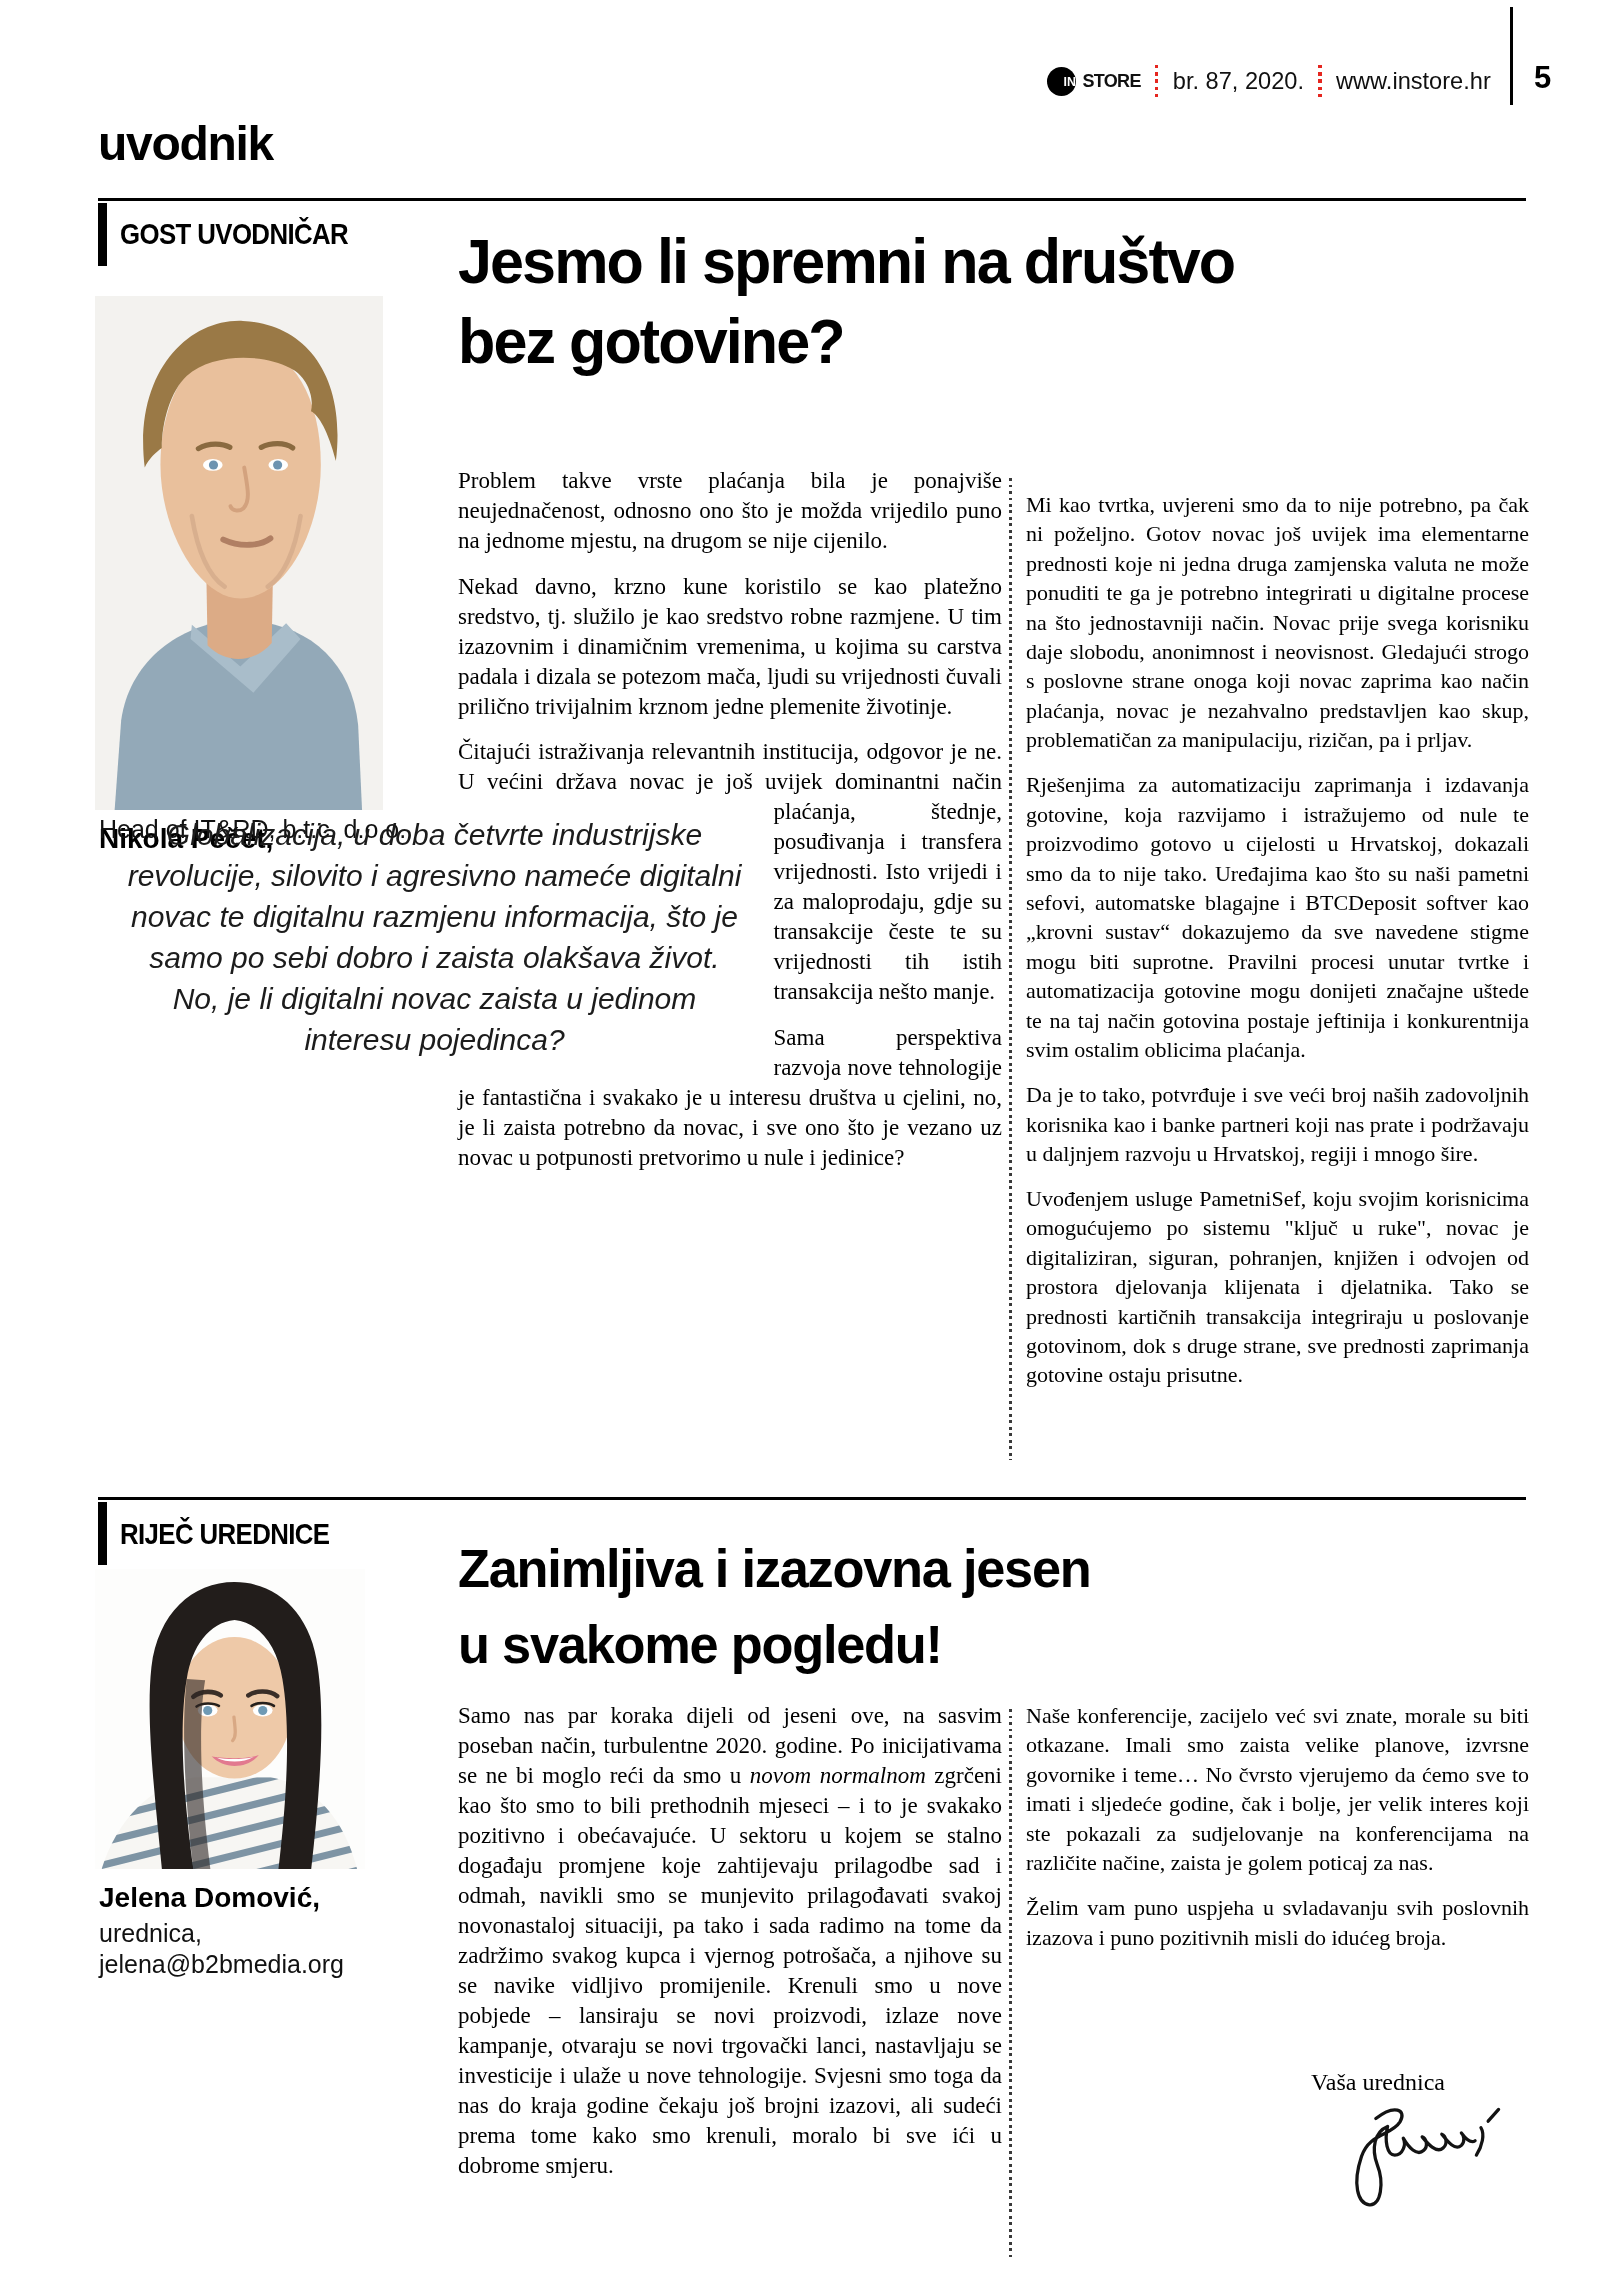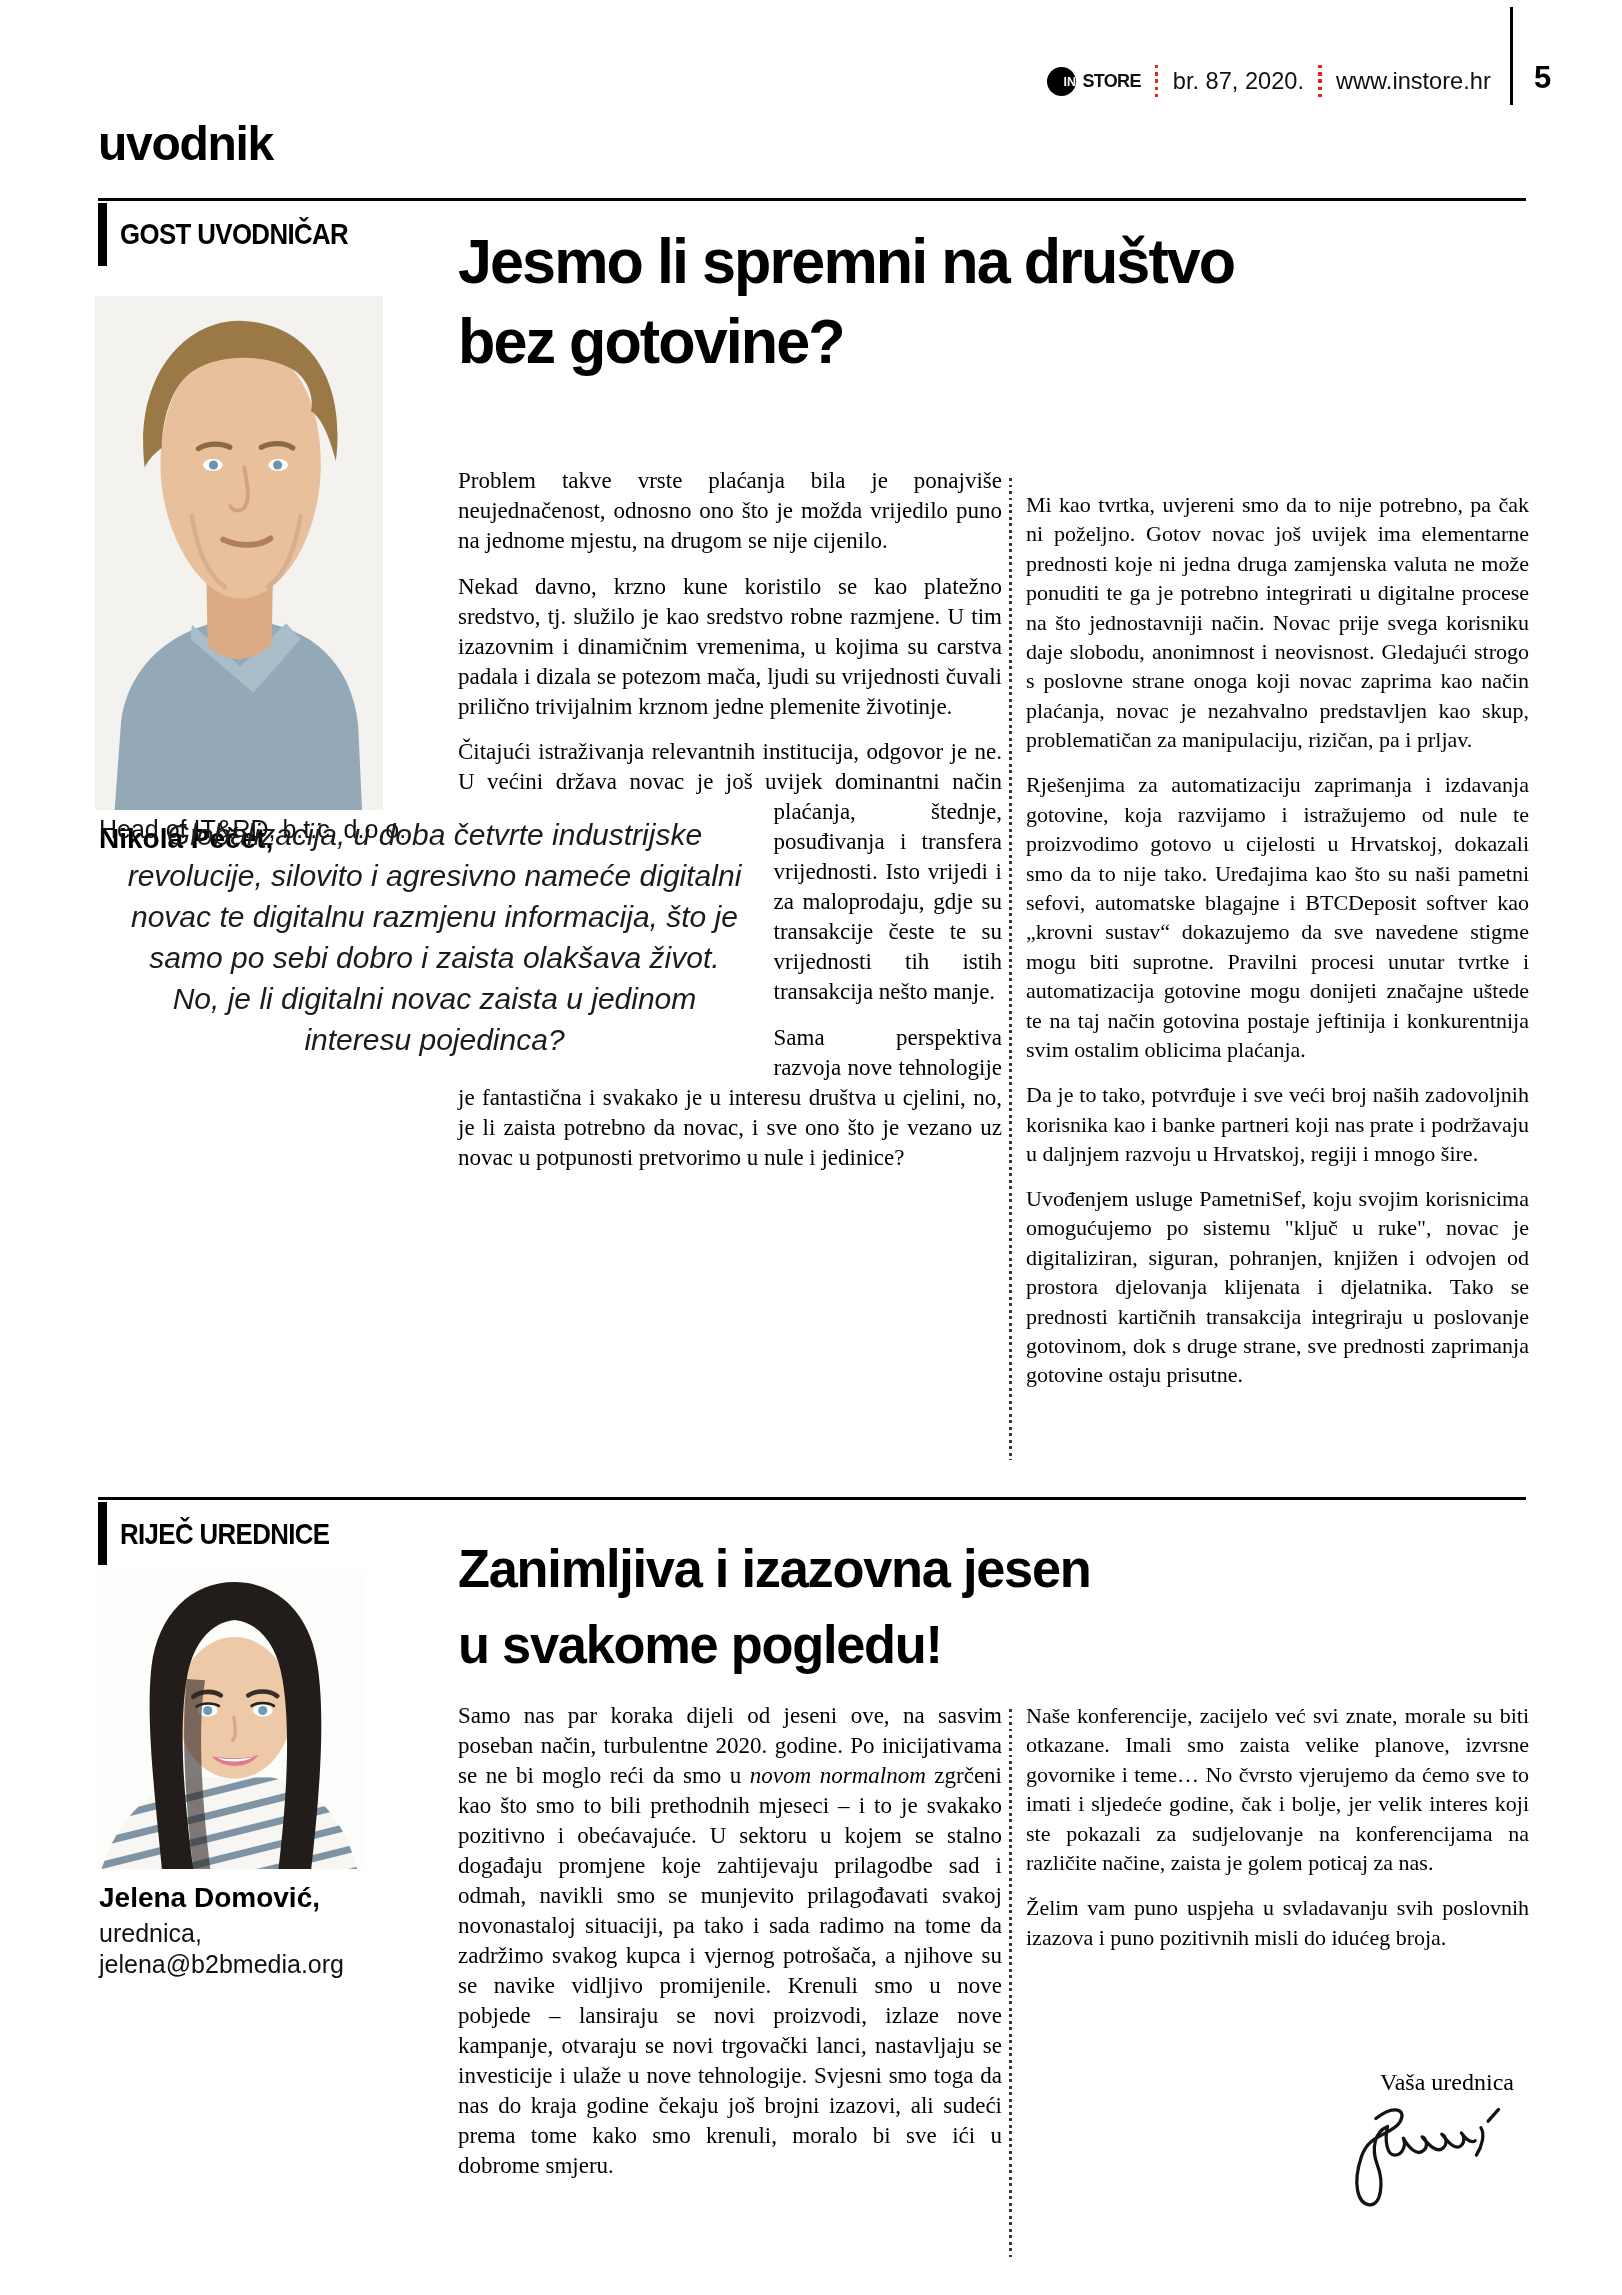--- a/index.html
+++ b/index.html
@@ -159,21 +159,21 @@
   <p><span>Samo nas par koraka dijeli od jeseni ove, na sasvim poseban način, turbulentne 2020. godine. Po inicijativama se ne bi moglo reći da smo u </span><em>novom normalnom</em><span> zgrčeni kao što smo to bili prethodnih mjeseci – i to je svakako pozitivno i obećavajuće. U sektoru u kojem se stalno događaju promjene koje zahtijevaju prilagodbe sad i odmah, navikli smo se munjevito prilagođavati svakoj novonastaloj situaciji, pa tako i sada radimo na tome da zadržimo svakog kupca i vjernog potrošača, a njihove su se navike vidljivo promijenile. Krenuli smo u nove pobjede – lansiraju se novi proizvodi, izlaze nove kampanje, otvaraju se novi trgovački lanci, nastavljaju se investicije i ulaže u nove tehnologije. Svjesni smo toga da nas do kraja godine čekaju još brojni izazovi, ali sudeći prema tome kako smo krenuli, moralo bi sve ići u dobrome smjeru.</span></p>
 </div>
 
 <div class="abs vdots" style="left:1009px;top:1709px;height:548px;"></div>
 
 <div class="abs col col-tight" style="left:1026px;top:1701px;width:503px;">
   <p>Naše konferencije, zacijelo već svi znate, morale su biti otkazane. Imali smo zaista velike planove, izvrsne govornike i teme… No čvrsto vjerujemo da ćemo sve to imati i sljedeće godine, čak i bolje, jer velik interes koji ste pokazali za sudjelovanje na konferencijama na različite načine, zaista je golem poticaj za nas.</p>
   <p>Želim vam puno uspjeha u svladavanju svih poslovnih izazova i puno pozitivnih misli do idućeg broja.</p>
 </div>
 
-<div class="abs closing" style="left:1316px;top:2069px;width:262px;text-align:center;">Vaša urednica</div>
+<div class="abs closing" style="left:1183px;top:2069px;width:262px;">Vaša urednica</div>
 
 <div class="abs" style="left:1335px;top:2099px;">
   <svg viewBox="0 0 270 170" width="177" height="111">
     <path class="sig" stroke-width="5" d="M62,30 C90,8 110,16 99,35 C86,56 52,52 40,88 C26,130 34,160 52,162 C70,164 75,128 64,100 C55,76 60,50 80,42 C75,64 79,86 91,86 C103,86 109,70 104,60 C112,74 125,88 135,79 C143,72 139,60 133,58 C141,68 155,84 165,75 C173,68 169,56 163,54 C171,64 183,80 193,71 C199,65 197,56 193,52 C199,60 207,69 214,64"></path>
     <path class="sig" stroke-width="5" d="M223,44 C229,54 225,72 216,86"></path>
     <path class="sig" stroke-width="5" d="M234,34 L250,16"></path>
   </svg>
 </div>
 
 

